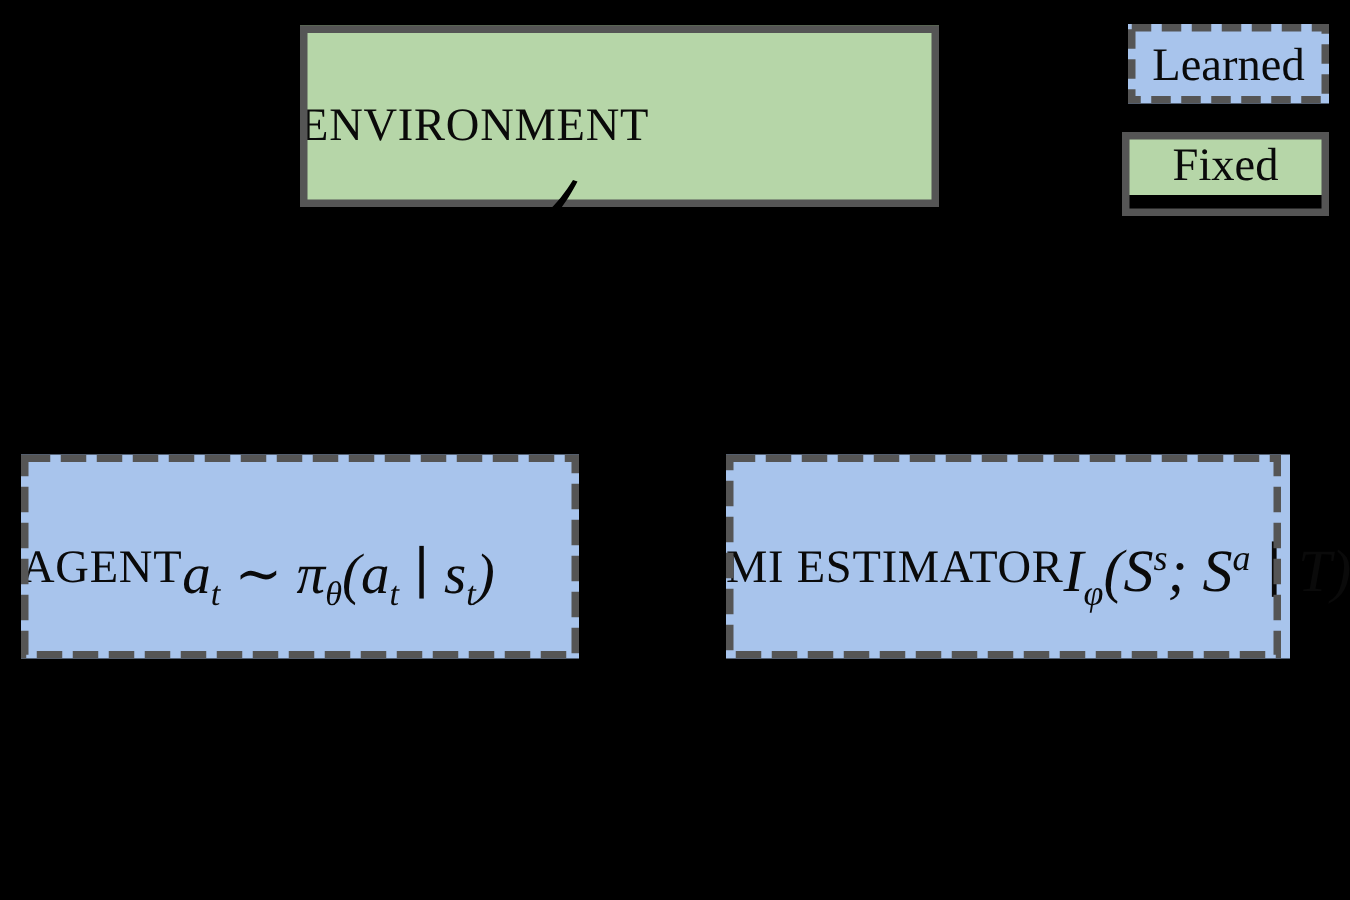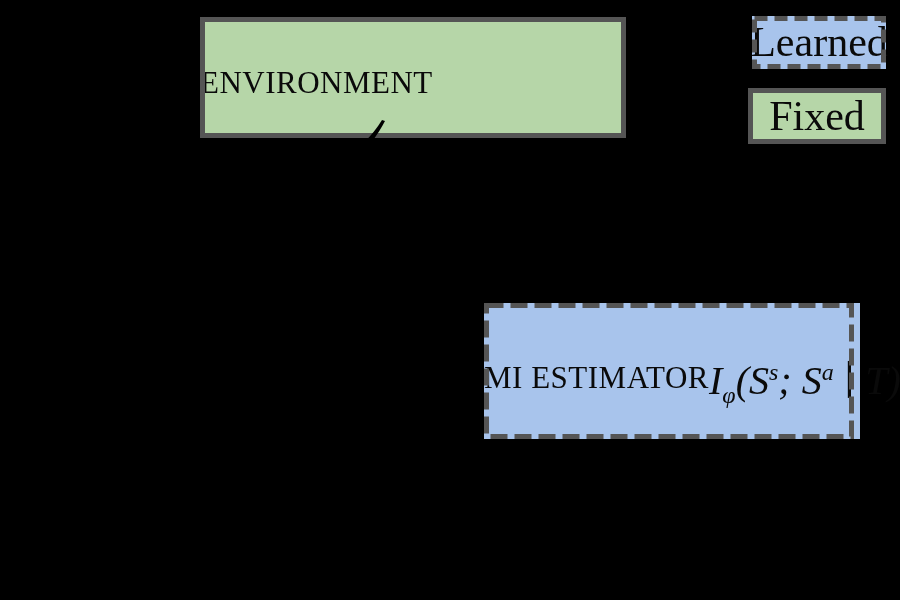--- a/index.html
+++ b/index.html
@@ -84,24 +84,24 @@
   .mi-box .formula { font-size: 40px; margin-top: 14px; }
 
   
   .learned-box {
     left: 752px; top: 16px;
     width: 134px; height: 53px;
     justify-content: center;
   }
   .fixed-box {
     left: 748px; top: 88px;
-    width: 138px; height: 56px;
+    width: 138px; height: 42px;
     justify-content: center;
   }
-  .legend-label { font-size: 42px; line-height: 31px; }
+  .legend-label { font-size: 31px; line-height: 31px; }
 
   
   .arrow-fragment {
     position: absolute;
     left: 355px; top: 110px;
     pointer-events: none;
   }
 </style>
 </head>
 <body>
@@ -112,20 +112,29 @@
     <svg class="border-svg" width="426" height="121">
       <rect x="2.5" y="2.5" width="421" height="116"></rect>
     </svg>
     <div class="box-title">ENVIRONMENT</div>
   </div>
 
   <svg class="arrow-fragment" width="35" height="36" viewBox="0 0 35 36">
     <path d="M 27 10 C 22 18 16 26 9 32 L 16 33 C 22 25 27 17 30 11 Z" fill="#000"></path>
   </svg>
 
+  <div class="box blue-fill agent-box">
+    <svg class="border-svg dashed" width="372" height="136">
+      <rect x="2.5" y="2.5" width="367" height="131"></rect>
+    </svg>
+    <div class="box-title">AGENT</div>
+    <div class="formula">
+      <span>a</span><sub>t</sub><span> ∼ π</span><sub>θ</sub><span>(a</span><sub>t</sub><span> ∣ s</span><sub>t</sub><span>)</span>
+    </div>
+  </div>
 
   <div class="box blue-fill mi-box">
     <svg class="border-svg dashed" width="370" height="136">
       <rect x="2.5" y="2.5" width="365" height="131"></rect>
     </svg>
     <div class="box-title">MI ESTIMATOR</div>
     <div class="formula">
       <span>I</span><sub>φ</sub><span>(S</span><sup>s</sup><span>; S</span><sup>a</sup><span> ∣ </span><span class="cal">T</span><span>)</span>
     </div>
   </div>

